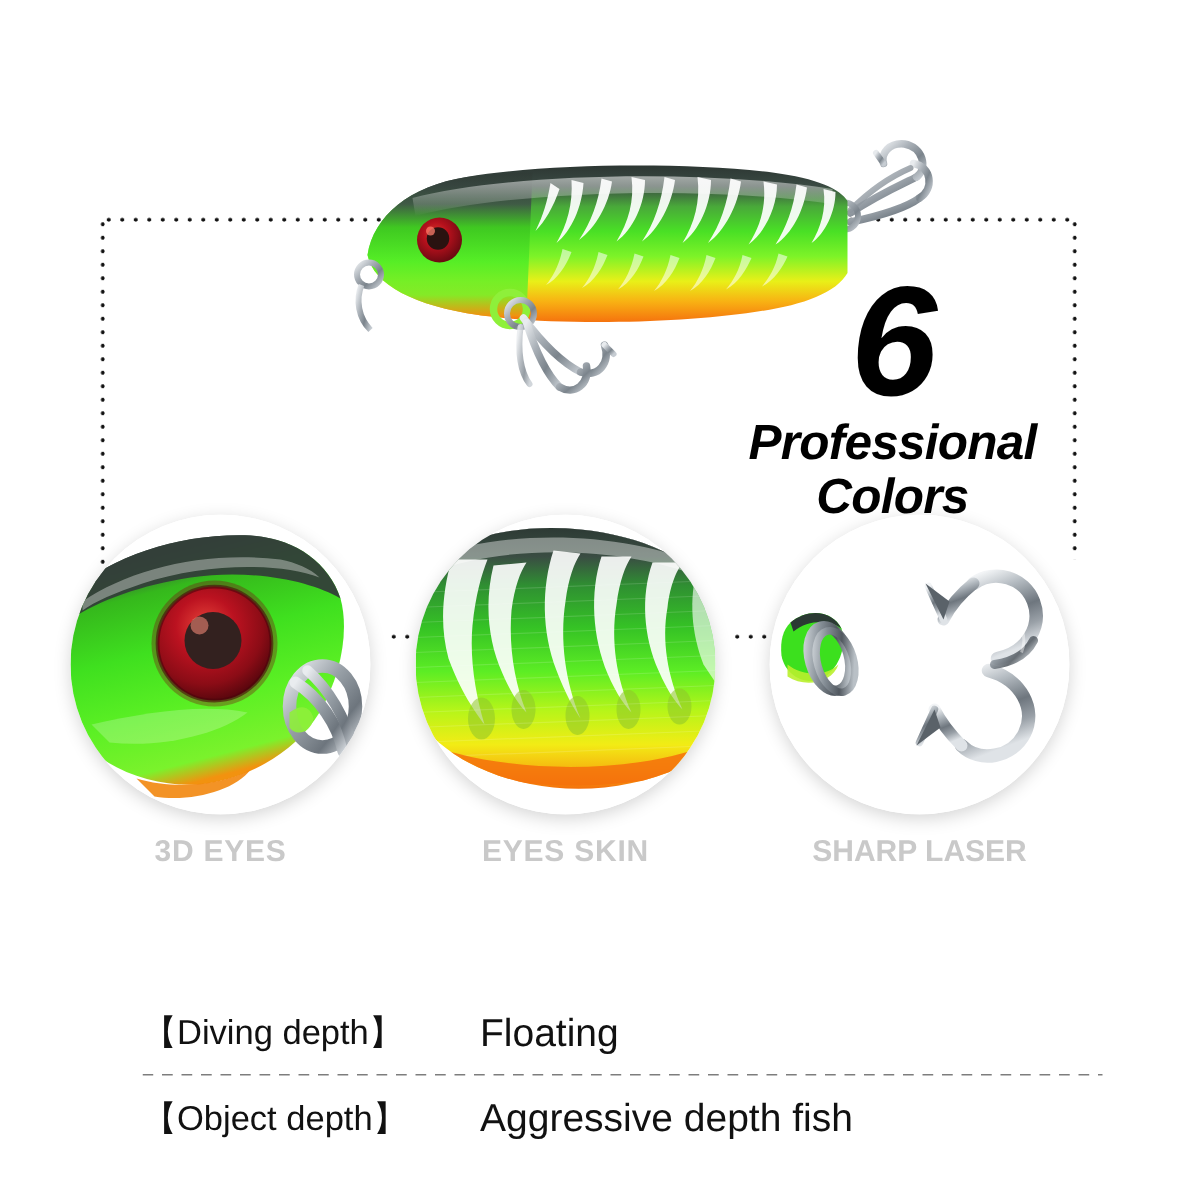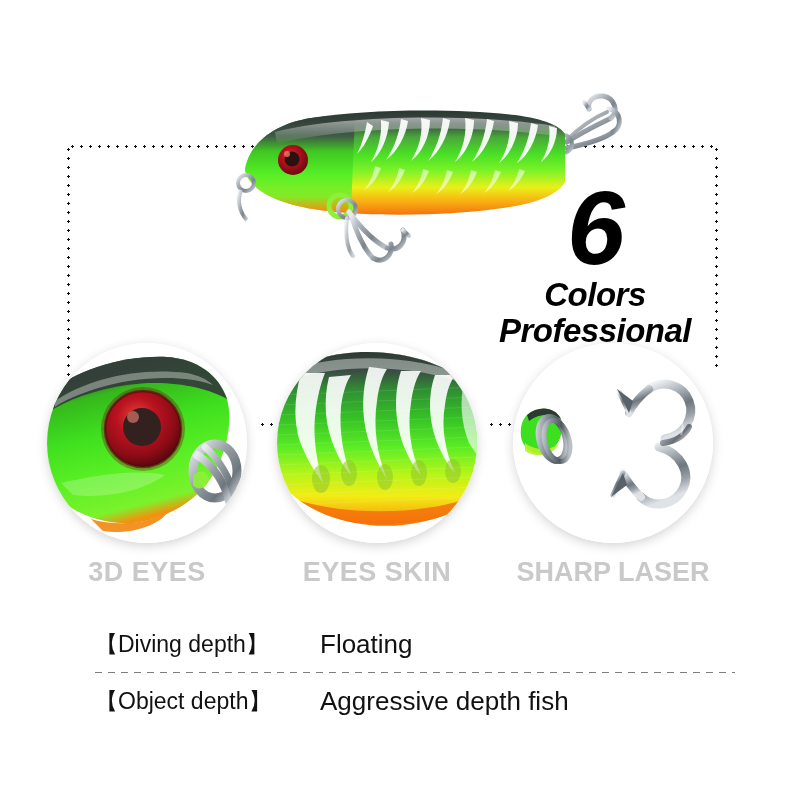--- a/index.html
+++ b/index.html
@@ -88,36 +88,36 @@
     border-radius: 50%;
     overflow: hidden;
     background: #ffffff;
     box-shadow: 0 3px 11px rgba(0,0,0,0.17);
     margin: 0 auto;
   }
   .feature-label {
     margin-top: 14px;
     text-align: center;
     font-family: "Liberation Sans", sans-serif;
-    font-size: 27px;
+    font-size: 20px;
     font-weight: bold;
     color: #c9c9c9;
     letter-spacing: 0.5px;
     white-space: nowrap;
   }
   #feature-0 { left: 42px;  top: 343px; }
   #feature-1 { left: 272px; top: 343px; }
   #feature-2 { left: 508px; top: 343px; }
   #feature-2 .feature-label { letter-spacing: 0; }
 
   
   #specs {
     position: absolute;
     left: 95px;
-    top: 616px;
+    top: 660px;
     width: 640px;
   }
   .spec-row {
     display: flex;
     align-items: center;
     height: 56px;
   }
   .spec-key {
     width: 225px;
     font-family: "Liberation Sans", sans-serif;
@@ -256,22 +256,22 @@
         <path d="M136,137 C142,156 150,172 158,180" stroke-width="5"></path>
         <path d="M158,180 C168,186 178,178 176,166" stroke-width="5"></path>
         <path d="M132,140 C130,156 132,170 138,178" stroke-width="4" opacity="0.8"></path>
       </g>
     </svg>
   </div>
 
   <div id="headline">
     <div id="headline-number">6</div>
     <div id="headline-sub">
+      <div>Professional</div>
       <div>Colors</div>
-      <div>Professional</div>
     </div>
   </div>
 
   <div class="feature" id="feature-0">
     <div class="feature-circle">
       <svg viewBox="0 0 200 200" width="200" height="200" xmlns="http://www.w3.org/2000/svg">
         <defs>
           <linearGradient id="eyeHeadGrad" x1="0.15" y1="0" x2="0.45" y2="1">
             <stop offset="0%" stop-color="#2e3a34"></stop>
             <stop offset="14%" stop-color="#3b4a42"></stop>

